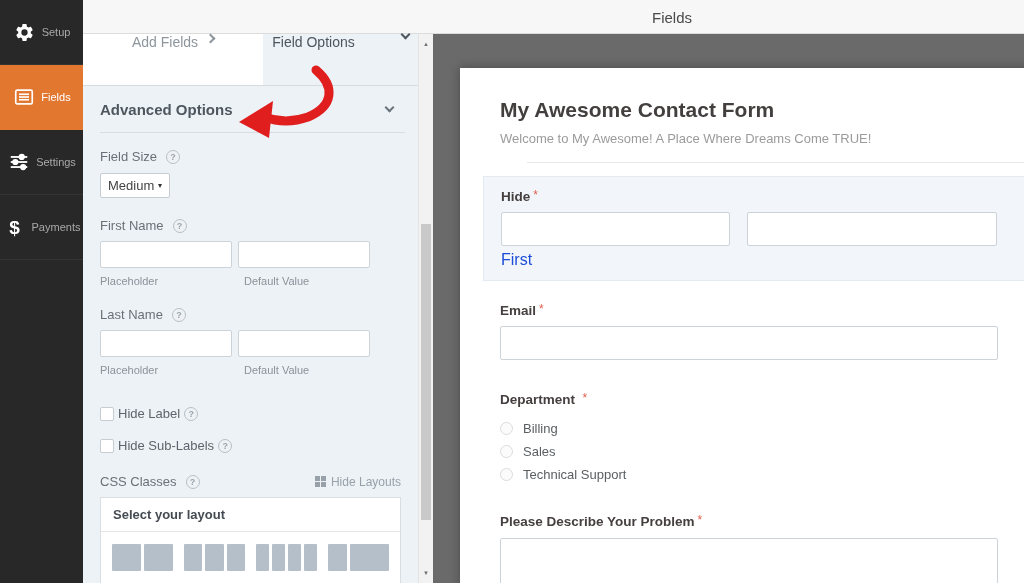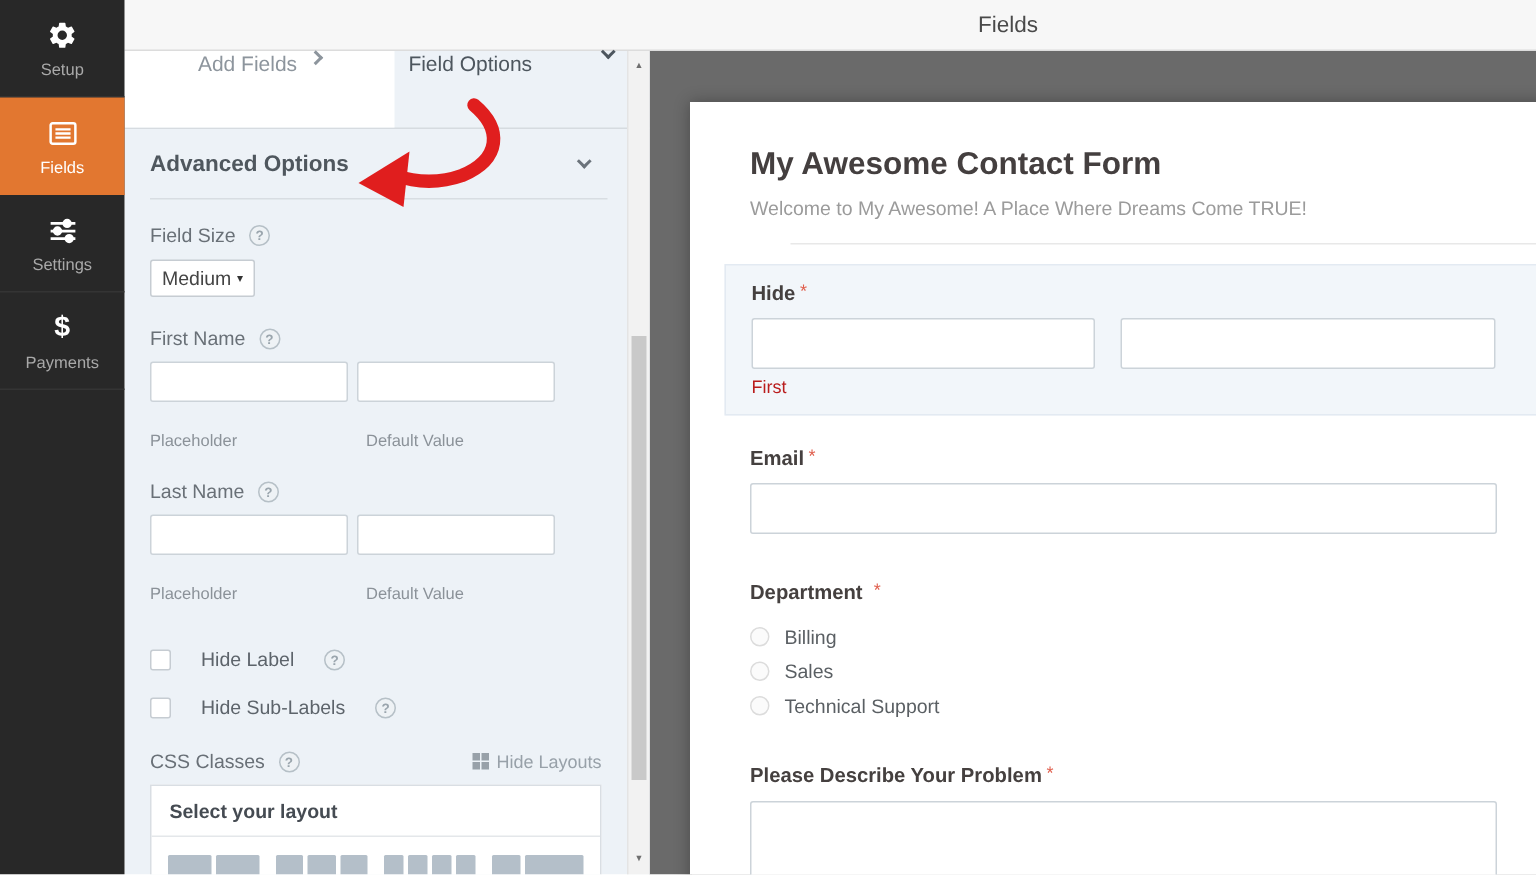--- a/index.html
+++ b/index.html
@@ -4,21 +4,21 @@
 <style>
   * { box-sizing: border-box; }
   html,body { margin:0; padding:0; }
   body {
     width:1024px; height:583px; overflow:hidden; position:relative;
     font-family:"Liberation Sans", sans-serif; background:#fff;
   }
 
   
   .sidebar { position:absolute; left:0; top:0; width:83px; height:100%; background:#282828; z-index:10; }
-  .side-item { height:65px; display:flex; flex-direction:column; align-items:center; justify-content:center; gap:5px; border-bottom:1px solid #343434; cursor:pointer; }
+  .side-item { height:65px; display:flex; flex-direction:row; align-items:center; justify-content:center; gap:5px; border-bottom:1px solid #343434; cursor:pointer; }
   .side-item .s-label { font-size:11px; color:#a9a9a9; }
   .side-item.active { background:#e27730; border-bottom-color:#e27730; }
   .side-item.active .s-label { color:#fff; }
   .s-icon { width:24px; height:24px; display:flex; align-items:center; justify-content:center; }
   .s-icon svg { display:block; }
   .dollar-glyph { font-size:19px; font-weight:bold; color:#fff; line-height:1; }
 
   
   .topbar { position:absolute; left:83px; right:0; top:0; height:34px; background:#f7f7f7; border-bottom:1px solid #dcdcdc; z-index:3; }
   .topbar-title { position:absolute; left:589px; top:50%; transform:translate(-50%,-50%); font-size:15px; color:#4a4a4a; }
@@ -41,24 +41,24 @@
   .opt-label { display:flex; align-items:center; gap:9px; font-size:13px; color:#697077; }
   .help { width:14px; height:14px; border-radius:50%; border:1px solid #b6c0c7; background:#eef2f5; color:#9aa5ad; font-size:9px; font-weight:bold; display:inline-flex; align-items:center; justify-content:center; cursor:pointer; }
 
   .grp-size { margin:16px 48px 0 17px; }
   .select-box { margin-top:9px; width:70px; height:25px; background:#fff; border:1px solid #c6ccd2; border-radius:2px; display:flex; align-items:center; justify-content:space-between; padding:0 7px; font-size:13px; color:#444; cursor:pointer; }
   .select-caret { font-size:8px; color:#333; }
 
   .grp-field { margin:20px 48px 0 17px; }
   .dual { display:flex; gap:6px; margin-top:8px; }
   .dual input { width:132px; height:27px; border:1px solid #ccd3d9; border-radius:2px; background:#fff; padding:0 6px; font-size:12px; }
-  .dual-sub { display:flex; gap:18px; margin-top:20px; }
+  .dual-sub { display:flex; gap:18px; margin-top:7px; }
   .dual-sub span { width:132px; font-size:11px; color:#8b9299; }
 
-  .check-row { margin:17px 48px 0 17px; display:flex; align-items:center; gap:20px; font-size:13px; color:#5d646b; }
+  .check-row { margin:17px 48px 0 17px; display:flex; align-items:center; gap:4px; font-size:13px; color:#5d646b; }
   .check-row.first { margin-top:30px; }
   .cb { width:14px; height:14px; background:#fff; border:1px solid #c6ccd2; border-radius:2px; cursor:pointer; flex:0 0 auto; }
 
   .css-row { margin:21px 17px 0 17px; display:flex; align-items:center; justify-content:space-between; }
   .hide-layouts { display:flex; align-items:center; gap:5px; font-size:12px; color:#98a1a9; cursor:pointer; }
   .grid-ic { width:11px; height:11px; display:grid; grid-template-columns:1fr 1fr; gap:1px; }
   .grid-ic span { background:#98a1a9; }
 
   .layouts-box { margin:8px 17px 0 17px; background:#fff; border:1px solid #d9dee3; }
   .layouts-head { padding:9px 12px; font-size:13px; font-weight:bold; color:#454b52; border-bottom:1px solid #e4e7ea; }
@@ -85,21 +85,21 @@
 
   .pf-label { font-size:13.5px; font-weight:bold; color:#45403f; }
   .req { color:#e0604f; font-size:12px; margin-left:3px; position:relative; top:-2px; }
 
   .pf-name { margin:13px -80px 0 -17px; padding:10px 80px 11px 17px; background:#f2f6fa; border:1px solid #e3eaf2; cursor:pointer; }
   .name-inputs { display:flex; gap:17px; margin-top:7px; }
   .name-inputs input { height:34px; border:1px solid #ccd3d9; border-radius:2px; background:#fff; padding:0 8px; font-size:13px; }
   .inp-first { width:230px; }
   .inp-last { width:251px; }
   .name-subs { display:flex; gap:17px; margin-top:5px; }
-  .name-subs span { font-size:12px; color:#b91c1c; }
+  .name-subs span { font-size:16px; color:#1d4ed8; }
   .name-subs .sub-first { width:230px; }
   .name-subs .sub-last { width:251px; }
 
   .pf-email { margin-top:20px; cursor:pointer; }
   .pf-email input { margin-top:7px; width:498px; height:34px; border:1px solid #ccd3d9; border-radius:2px; padding:0 8px; font-size:13px; }
 
   .pf-radio { margin-top:30px; cursor:pointer; }
   .radio-list { margin-top:13px; }
   .radio-row { display:flex; align-items:center; gap:10px; margin-top:8px; }
   .radio-row:first-child { margin-top:0; }

